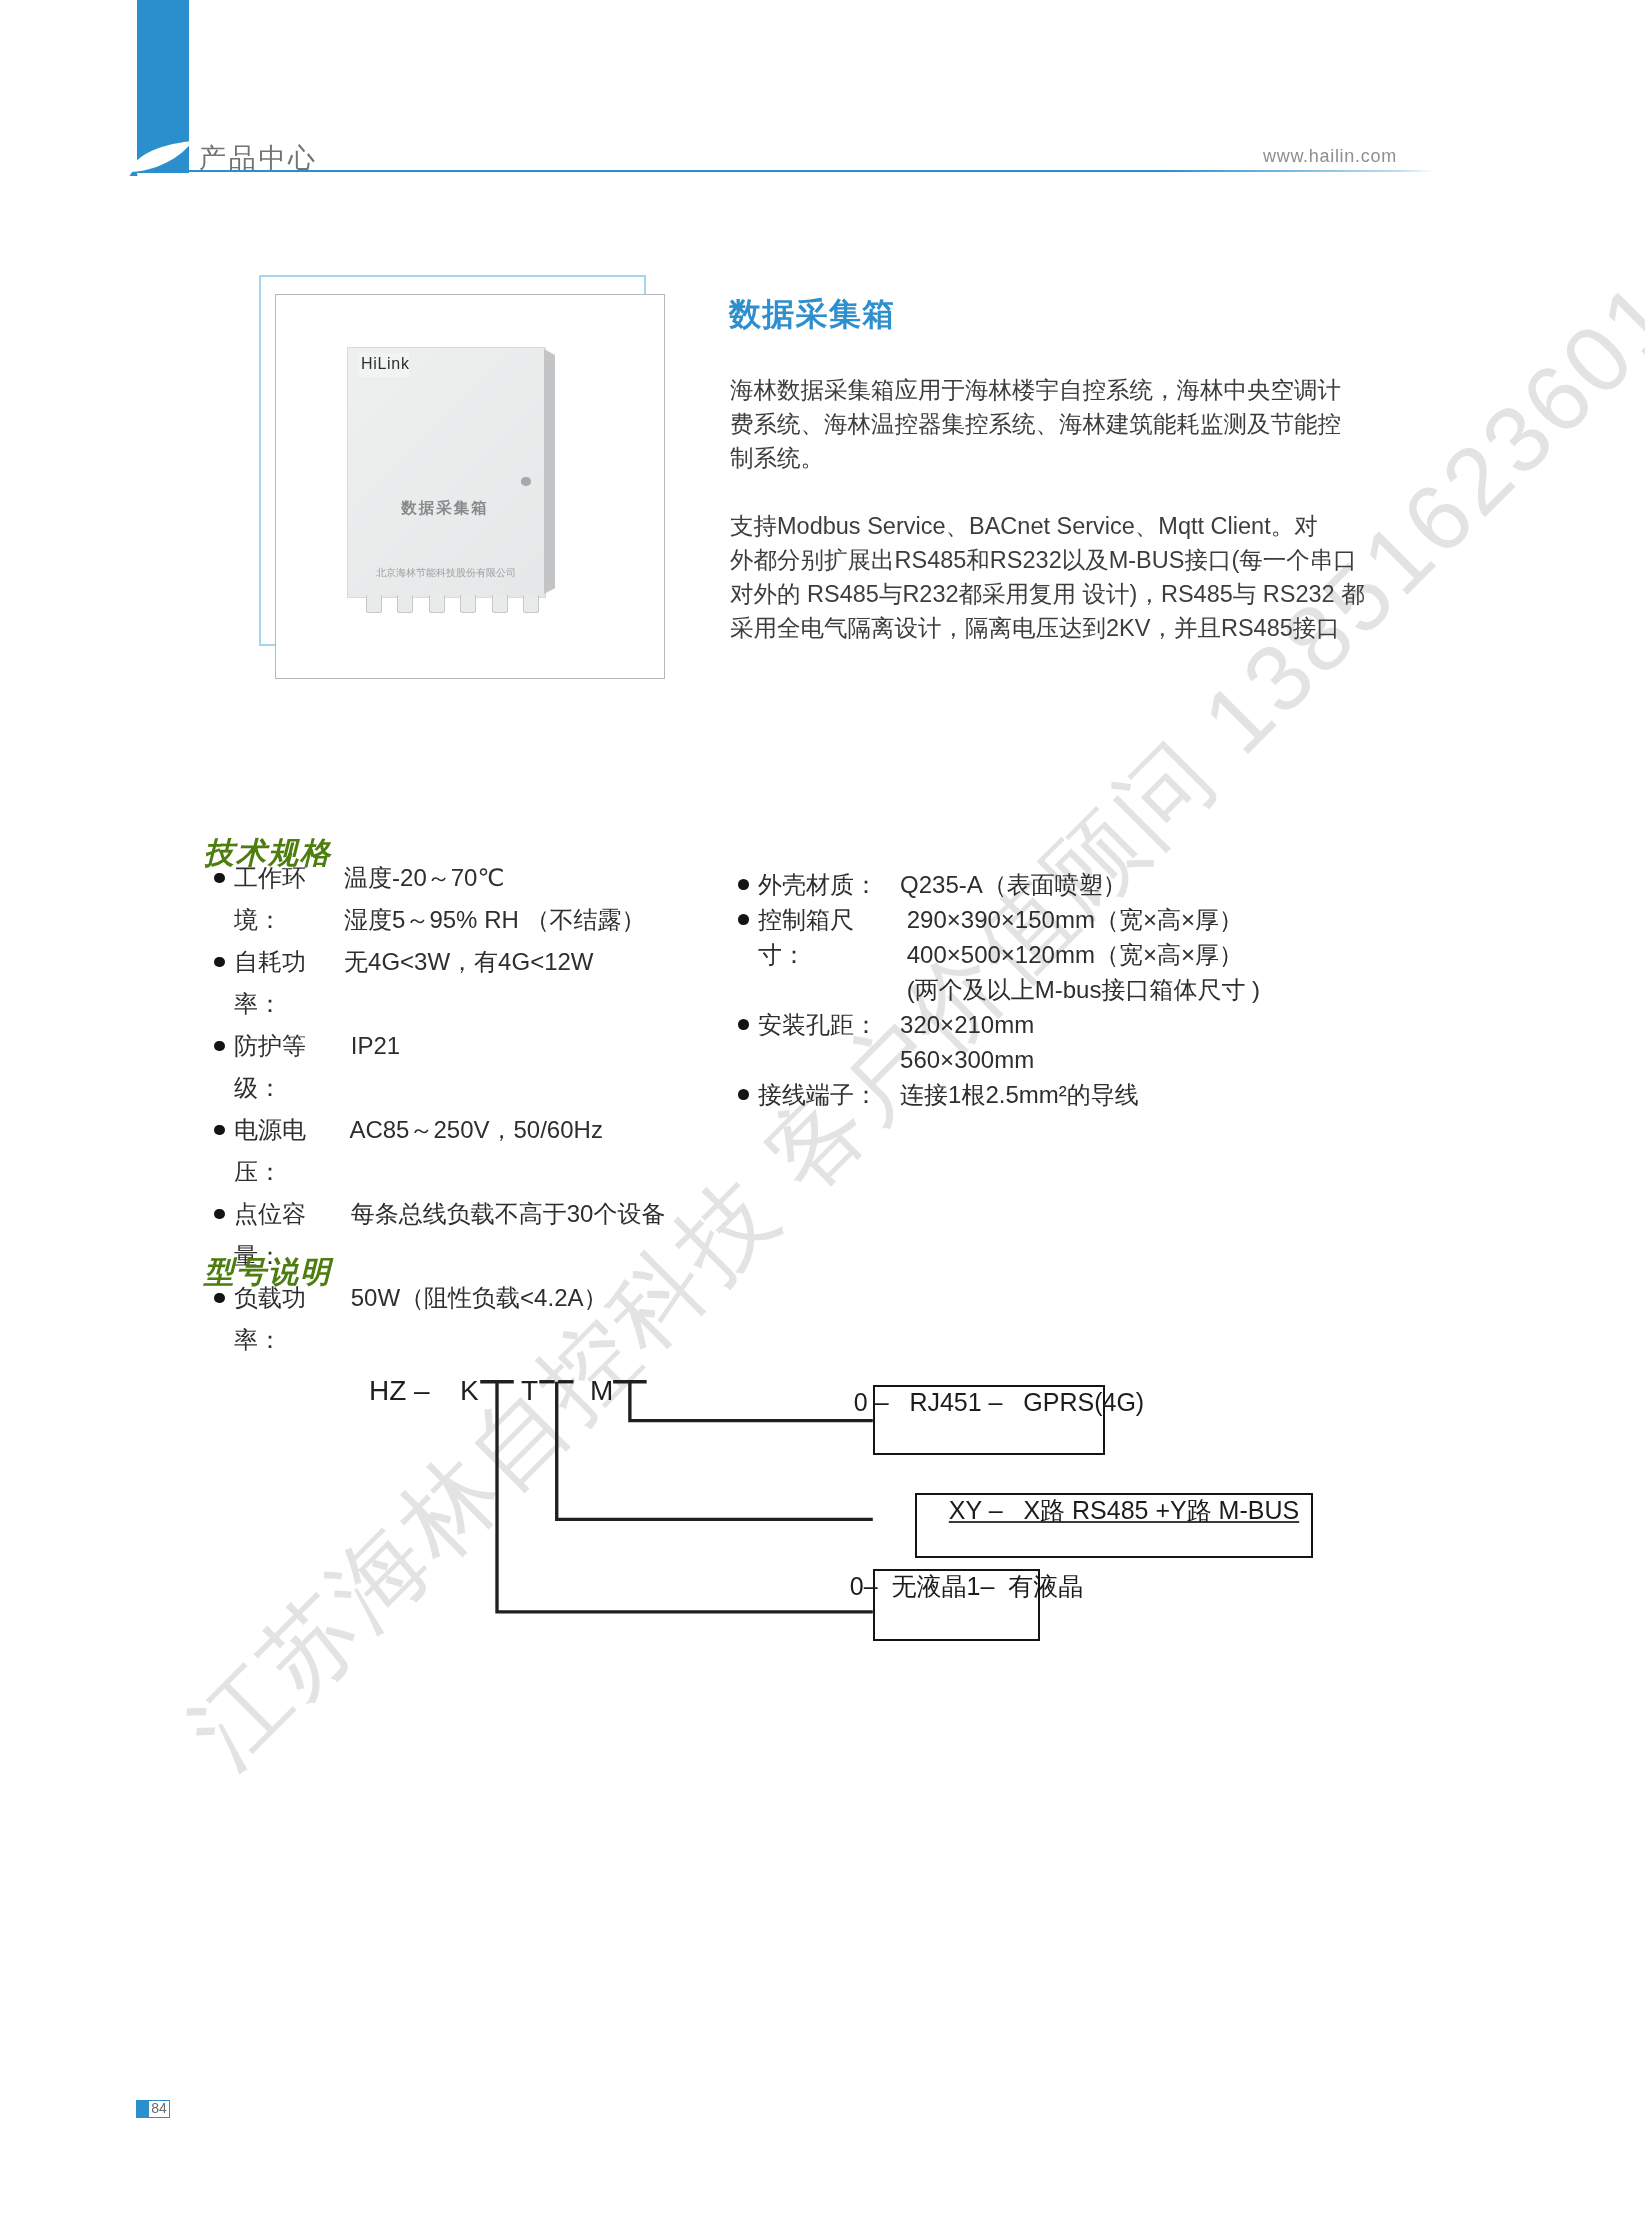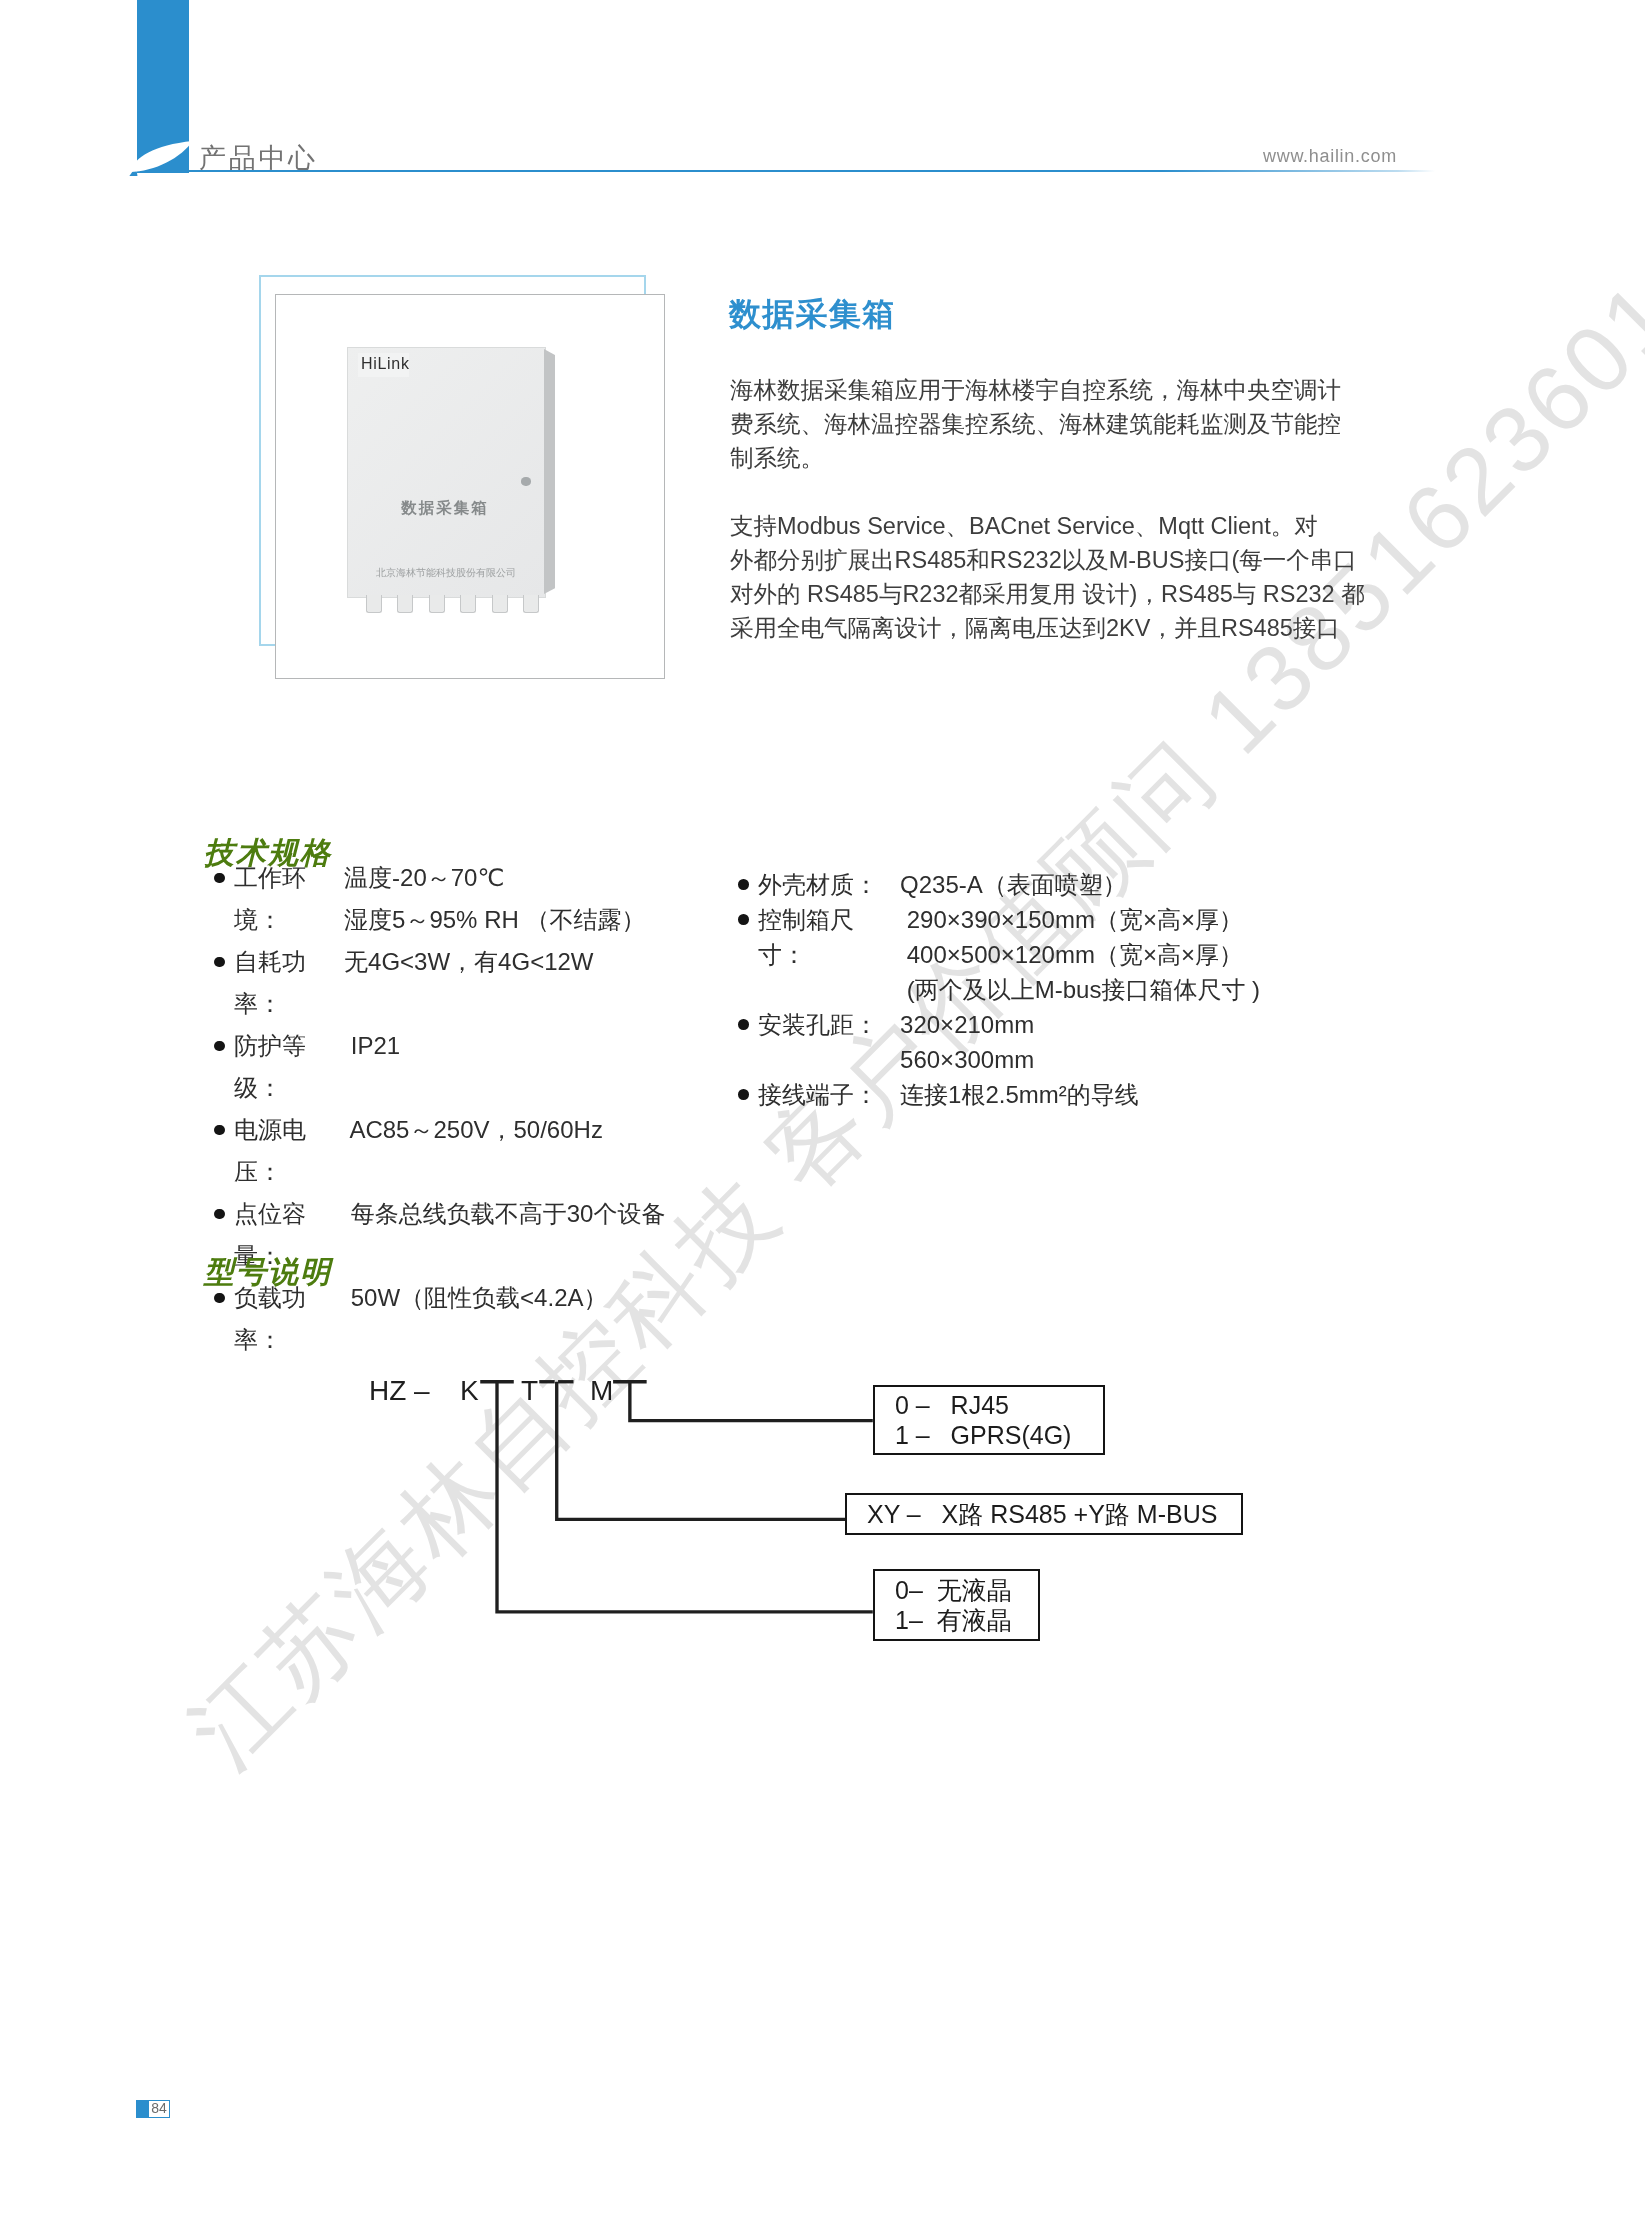--- a/index.html
+++ b/index.html
@@ -67,24 +67,24 @@
   .spec-col-right .spec-line{line-height:35px;}
 
   
   .code-part{position:absolute;top:1346px;font-size:28px;font-weight:500;color:#1f1f1f;white-space:pre;margin-top:29px;}
   .code-prefix{left:369px;}
   .code-k{left:460px;}
   .code-t{left:521px;}
   .code-m{left:590px;}
   .connector-svg{position:absolute;left:356px;top:1371px;}
   .model-box{position:absolute;border:2px solid #141414;background:#fff;box-sizing:border-box;
-             display:flex;flex-direction:column;justify-content:center;padding-left:20px;}
+             display:flex;flex-direction:row;justify-content:center;padding-left:20px;}
   .model-box .box-line{font-size:25px;color:#1c1c1c;line-height:30px;white-space:pre;}
   .model-box-1{left:873px;top:1385px;width:232px;height:70px;}
-  .model-box-2{left:845px;top:1493px;width:398px;height:42px;}
+  .model-box-2{left:915px;top:1493px;width:398px;height:65px;text-decoration:underline;}
   .model-box-3{left:873px;top:1569px;width:167px;height:72px;}
 
   
   .page-badge{position:absolute;left:136px;top:2100px;width:34px;height:17.5px;border:1.3px solid #2b8ecd;
               box-sizing:border-box;display:flex;align-items:center;background:#fff;}
   .page-badge-accent{width:12px;height:100%;background:#2b8ecd;flex:0 0 12px;}
   .page-number{flex:1;text-align:center;font-size:14px;color:#6b6b6b;line-height:15px;}
 </style>
 </head>
 <body>

